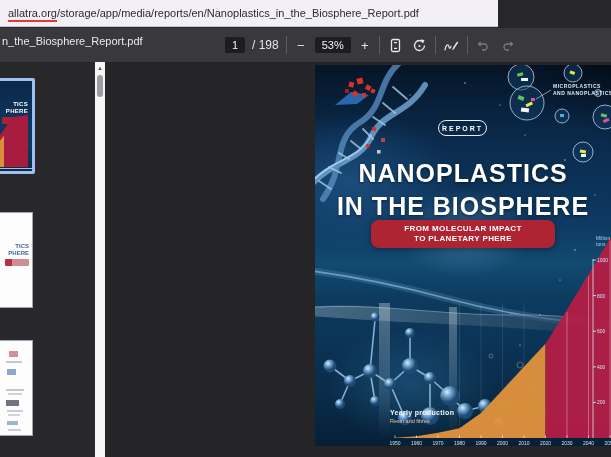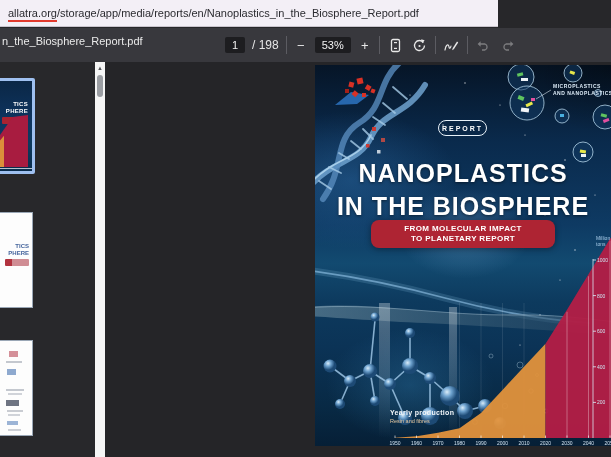--- a/index.html
+++ b/index.html
@@ -405,21 +405,21 @@
           <div>MICROPLASTICS</div>
           <div>AND NANOPLASTICS</div>
         </div>
         <div class="report-pill">REPORT</div>
         <div class="title">
           <div>NANOPLASTICS</div>
           <div>IN THE BIOSPHERE</div>
         </div>
         <div class="banner">
           <div>FROM MOLECULAR IMPACT</div>
-          <div>TO PLANETARY REPORT</div>
+          <div>TO PLANETARY PHERE</div>
         </div>
         <div class="chart-title">Yearly production</div>
         <div class="chart-sub">Resin and fibres</div>
         <div class="ylab">
           <div>Million</div>
           <div>tons</div>
         </div>
         <div id="x-ticks">
             <span class="x-tick-label" style="left: 71px;">1950</span>
             <span class="x-tick-label" style="left: 92.5px;">1960</span>

